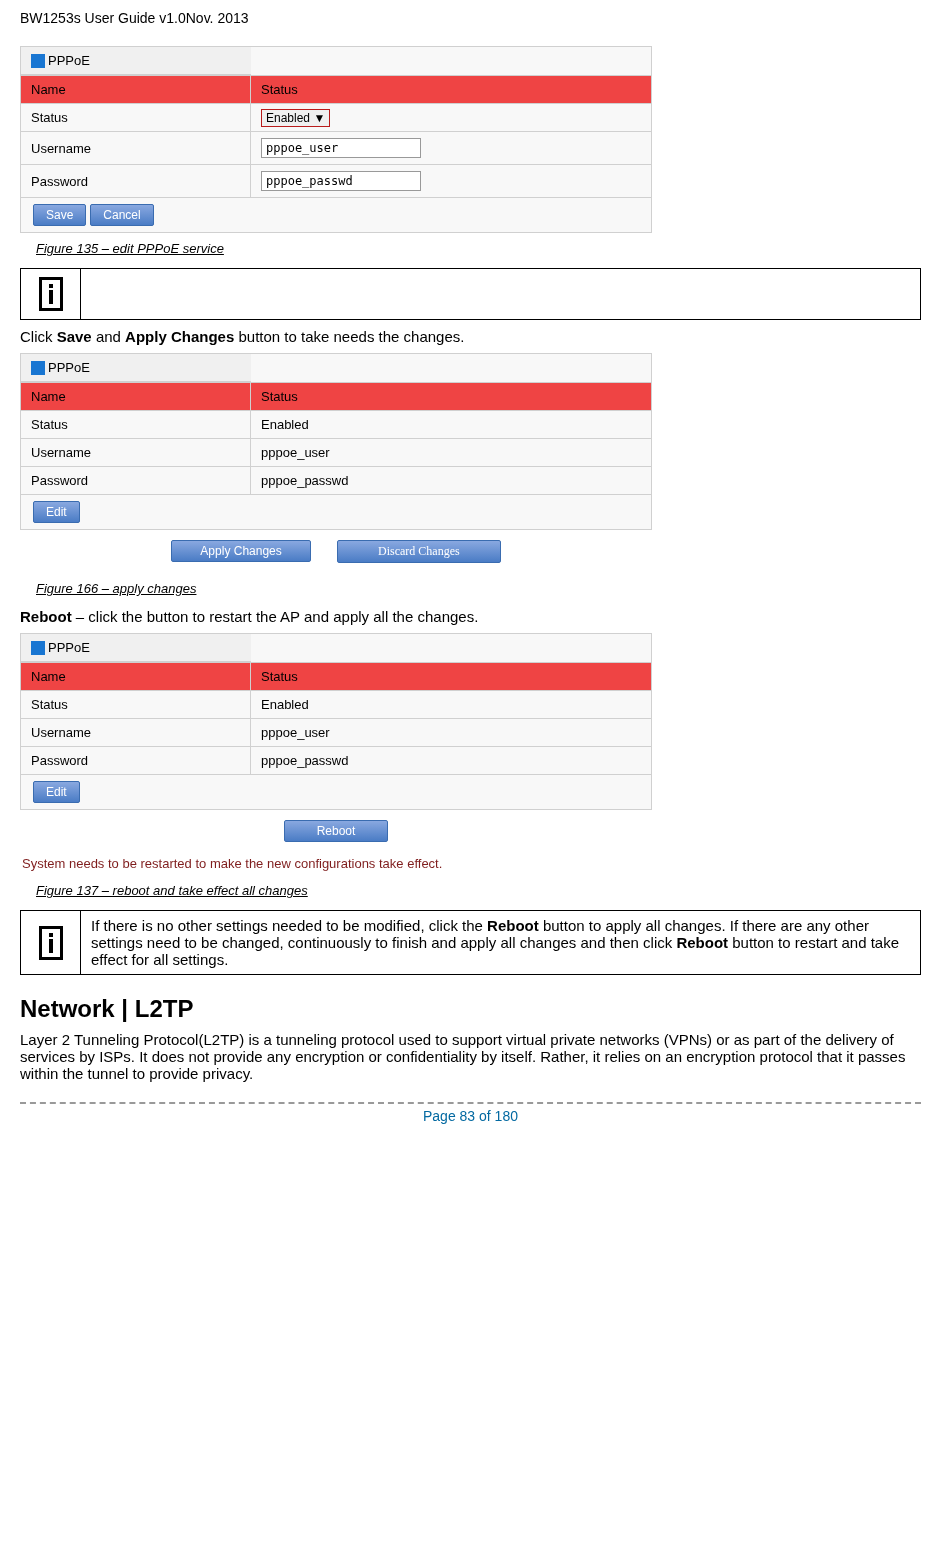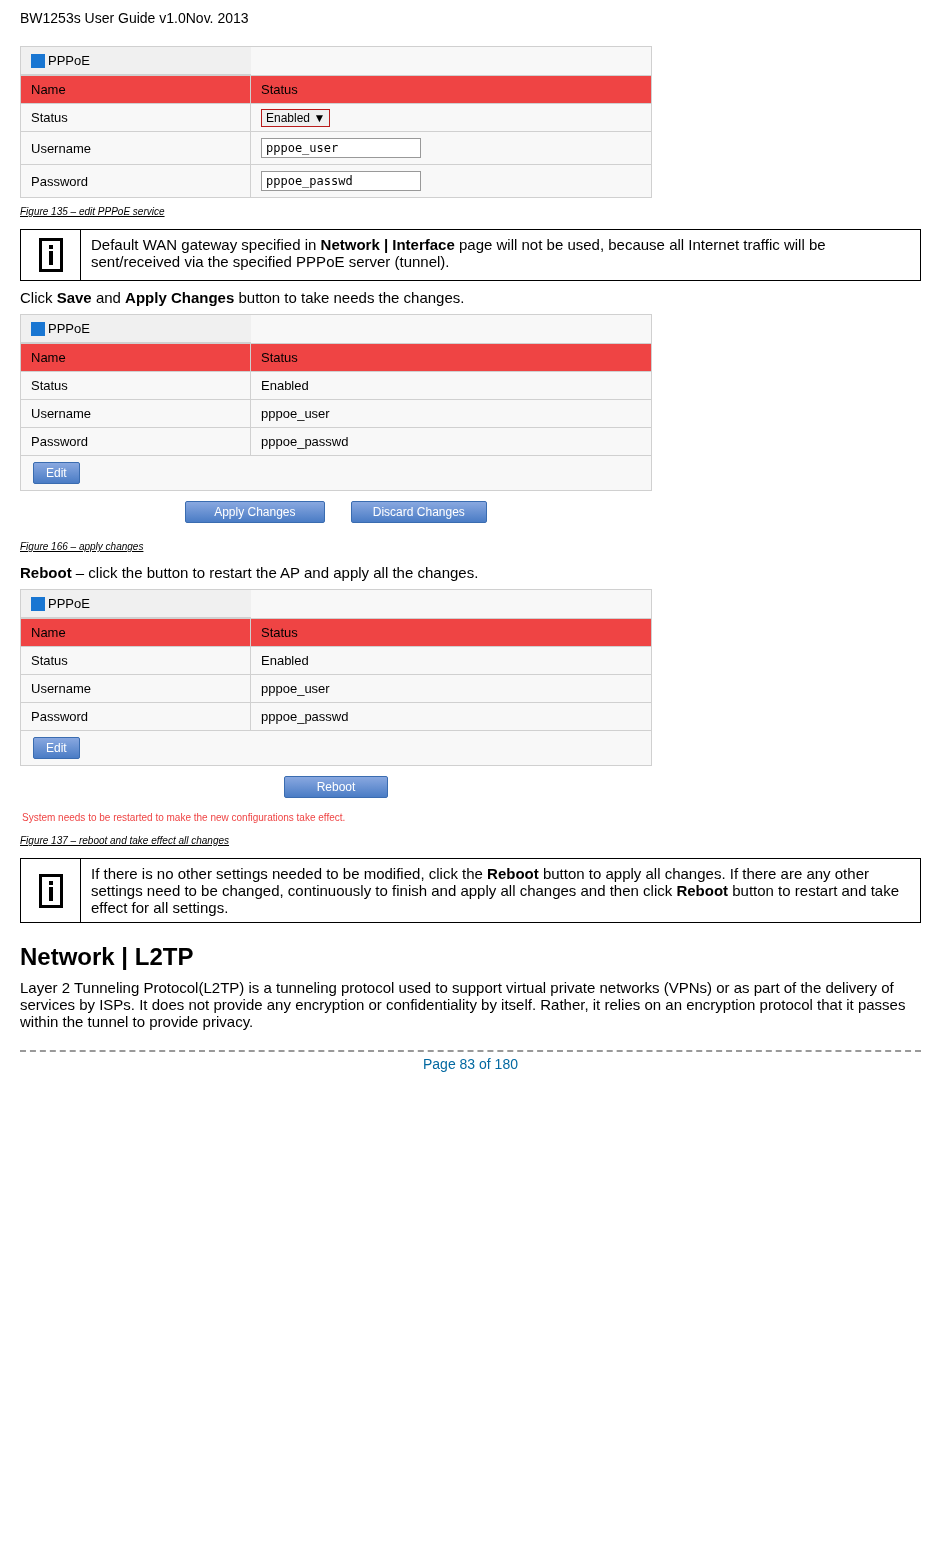--- a/index.html
+++ b/index.html
@@ -9,31 +9,31 @@
   .pppoe-header { background: #f0f0f0; padding: 4px 6px; border-bottom: 1px solid #d0d0d0; font-size: 13px; font-weight: bold; display: flex; align-items: center; gap: 3px; }
   .blue-square { width: 14px; height: 14px; background: #1976d2; display: inline-block; }
   .pppoe-table tr { border-bottom: 1px solid #d0d0d0; }
   .pppoe-table td, .pppoe-table th { text-align: left; padding: 6px 10px; font-size: 13px; font-weight: normal; }
   .pppoe-table th { background: #ef4444; }
   .col-name { width: 230px; border-right: 1px solid #d0d0d0; }
   .button-row { text-align: center; padding: 6px; background: #f8f8f8; }
   .btn { display: inline-block; background: linear-gradient(#89a8e0, #4a7cc5); color: #fff; font-size: 12px; padding: 3px 12px; border: 1px solid #3a6cb0; border-radius: 2px; cursor: pointer; margin: 0 2px; }
   .text-input { border: 1px solid #999; font-family: monospace; font-size: 12px; padding: 2px 4px; width: 160px; }
   .select-box { border: 1px solid #b91c1c; font-size: 12px; padding: 1px 4px; background: #f0f0f0; }
-  .figure-caption { font-style: italic; font-size: 10px; margin: 8px 0 12px; text-decoration: underline; }
+  .figure-caption { font-style: italic; font-size: 13px; margin: 8px 16px 12px; text-decoration: underline; }
   .info-box { border: 1px solid #000; display: flex; margin: 4px 0 8px; }
   .info-icon-cell { width: 60px; border-right: 1px solid #000; display: flex; align-items: center; justify-content: center; padding: 8px; }
   .info-icon { width: 24px; height: 34px; border: 3px solid #000; display: flex; align-items: center; justify-content: center; font-weight: bold; font-family: serif; font-size: 10px; flex-direction: column; gap: 2px; }
   .info-icon .dot { width: 4px; height: 4px; background: #000; }
   .info-icon .bar { width: 4px; height: 14px; background: #000; }
   .info-text { padding: 6px 10px; font-size: 15px; flex: 1; }
   .body-text { font-size: 15px; margin: 8px 0; }
   .section-title { font-size: 24px; margin: 20px 0 8px; }
   .bottom-button-row { text-align: center; padding: 10px 0; width: 632px; }
-  .reboot-msg { color: #ef4444; font-size: 10px; padding: 4px 2px; width: 632px; }
+  .reboot-msg { color: #7f1d1d; font-size: 13px; padding: 4px 2px; width: 632px; }
   .page-footer { border-top: 2px dashed #999; margin-top: 20px; text-align: center; font-size: 14px; padding-top: 4px; color: #0369a1; }
 </style>
 </head>
 <body>
 
 <div class="header-row">
   <span>BW1253s User Guide v1.0</span>
   <span>Nov.  2013</span>
 </div>
 
@@ -54,33 +54,35 @@
         <td><span class="select-box"><span>Enabled</span> ▼</span></td>
       </tr>
   <tr>
         <td class="col-name">Username</td>
         <td><input class="text-input" value="pppoe_user" style=""></td>
       </tr>
   <tr>
         <td class="col-name">Password</td>
         <td><input class="text-input" value="pppoe_passwd" style=""></td>
       </tr>
+  <tr>
+        <td colspan="2" class="button-row"><span class="btn">Save</span><span class="btn">Cancel</span></td>
+      </tr>
 </tbody>
   </table>
 
 <div class="figure-caption">Figure 135 – edit PPPoE service</div>
 
 <div class="info-box">
   <div class="info-icon-cell">
       <div class="info-icon">
         <div class="dot"></div>
         <div class="bar"></div>
       </div>
     </div>
-  <div class="info-text"><span>Default WAN gateway specified in </span><b>Network | Interface</b><span> page will not be used, because all Internet traffic will be sent/received via the specified PPPoE server (tunnel).</span></div>
 </div>
 
 <p class="body-text"><span>Click </span><b>Save</b><span> and </span><b>Apply Changes</b><span> button to take needs the changes.</span></p>
 
 <table class="pppoe-table">
   <tbody>
       <tr>
         <td colspan="2" class="pppoe-header">
           <span class="blue-square"></span>
           <span>PPPoE</span>
@@ -103,21 +105,21 @@
         <td>pppoe_passwd</td>
       </tr>
   <tr>
         <td colspan="2" class="button-row"><span class="btn">Edit</span></td>
       </tr>
 </tbody>
   </table>
 <div class="bottom-button-row">
   <span class="btn" style="padding:3px 28px;">Apply Changes</span>
   &nbsp;&nbsp;&nbsp;
-  <span class="btn" style="padding:3px 21px;">Discard Changes</span>
+  <span class="btn" style="padding:3px 40px;font-family:Liberation Serif, serif;">Discard Changes</span>
 </div>
 
 <div class="figure-caption">Figure 166 – apply changes</div>
 
 <p class="body-text"><b>Reboot</b><span> – click the button to restart the AP and apply all the changes.</span></p>
 
 <table class="pppoe-table">
   <tbody>
       <tr>
         <td colspan="2" class="pppoe-header">

